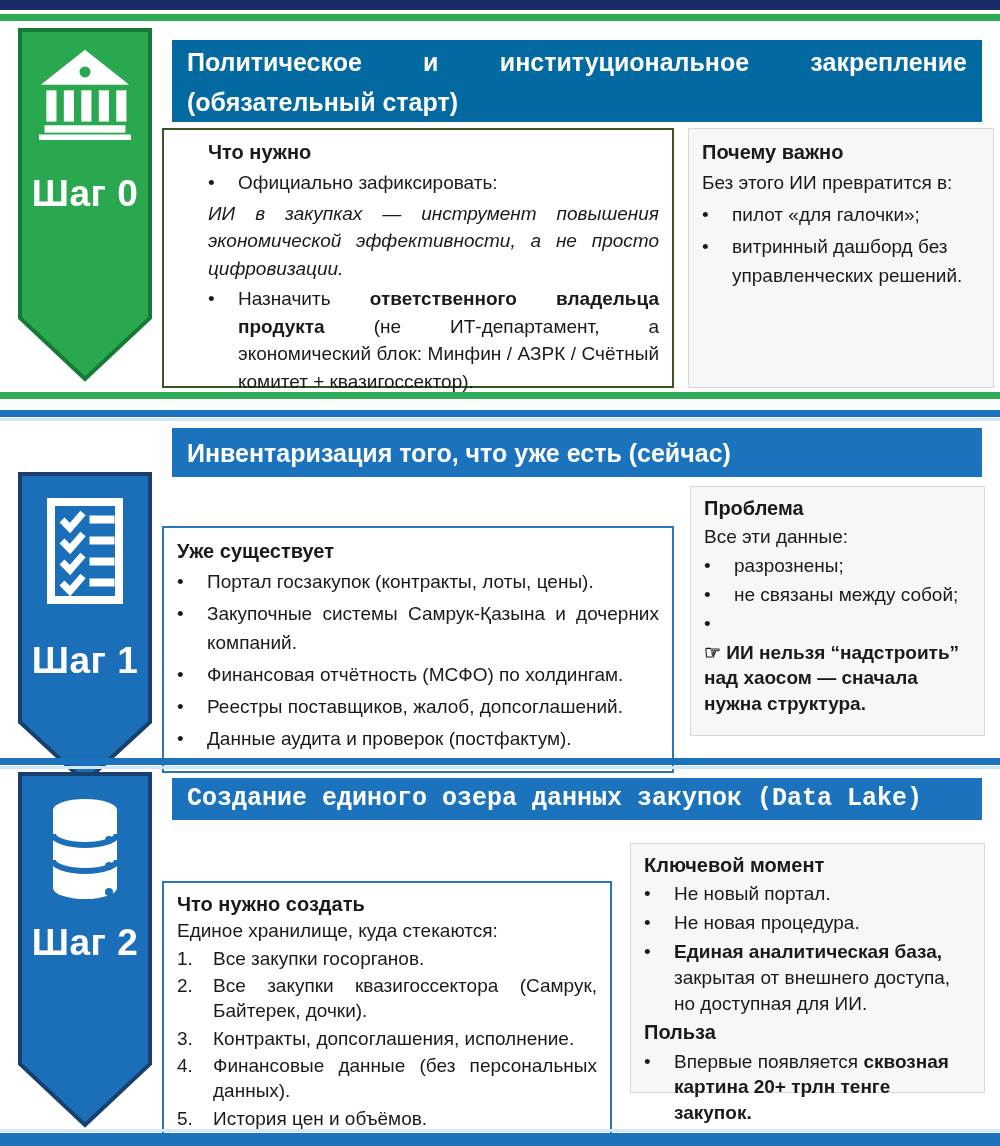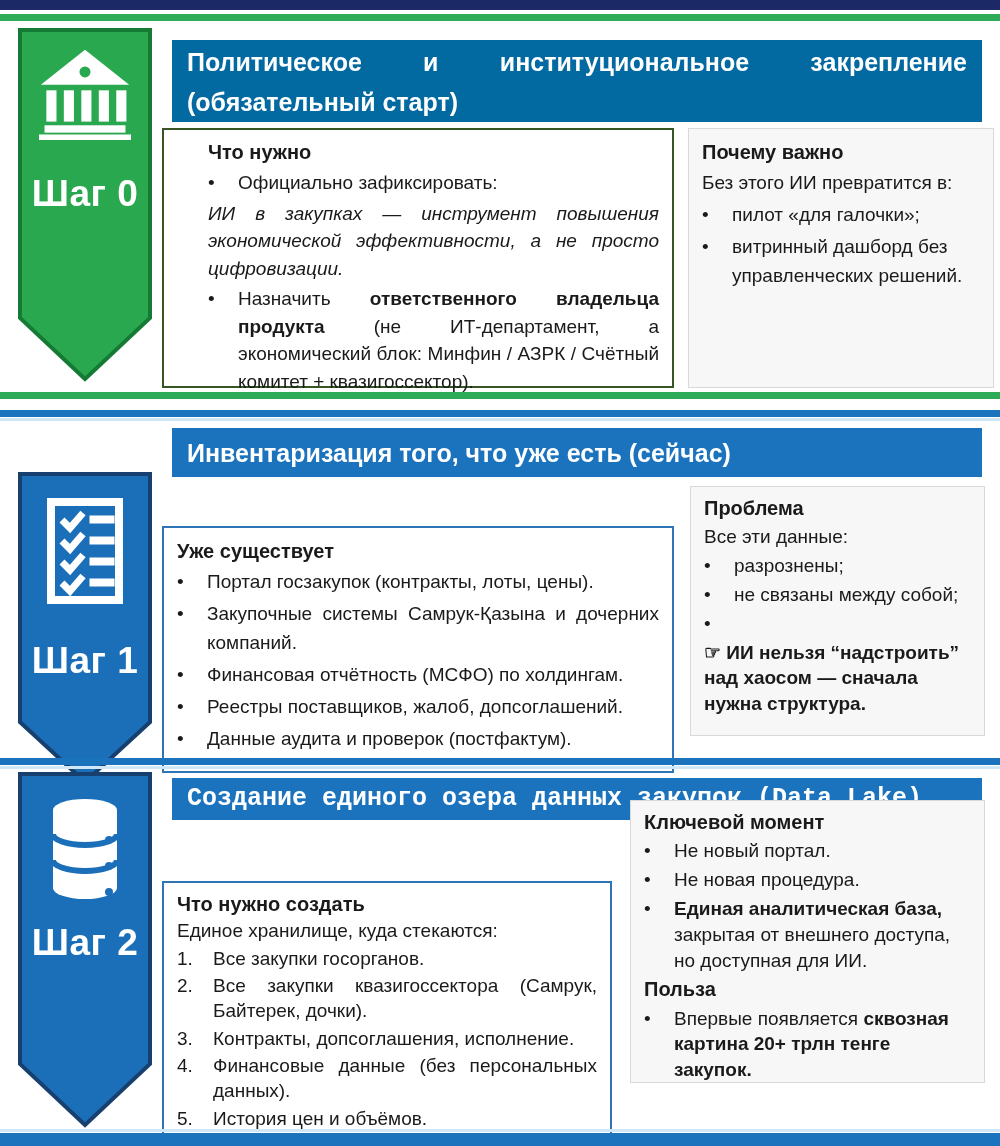--- a/index.html
+++ b/index.html
@@ -242,21 +242,21 @@
         <span class="marker">4.</span>
         <span class="li-body"><span>Финансовые данные (без персональных данных).</span></span>
       </div>
       <div class="li num">
         <span class="marker">5.</span>
         <span class="li-body"><span>История цен и объёмов.</span></span>
       </div>
     </div>
 </div>
 
-<div class="abs box box-r lh-136" style="left:630px; top:800px; width:355px; height:283px;">
+<div class="abs box box-r lh-136" style="left:630px; top:843px; width:355px; height:250px;">
   <div class="box-hdr">Ключевой момент</div>
   <div>
       <div class="li">
         <span class="marker">•</span>
         <span class="li-body"><span>Не новый портал.</span></span>
       </div>
       <div class="li">
         <span class="marker">•</span>
         <span class="li-body"><span>Не новая процедура.</span></span>
       </div>

